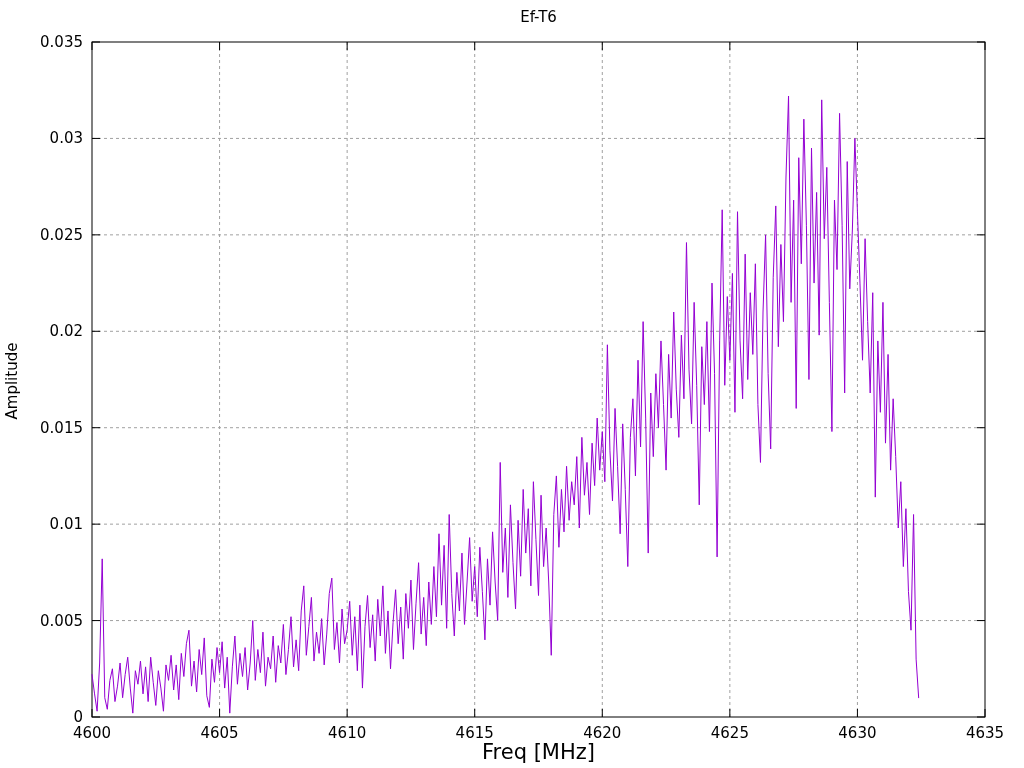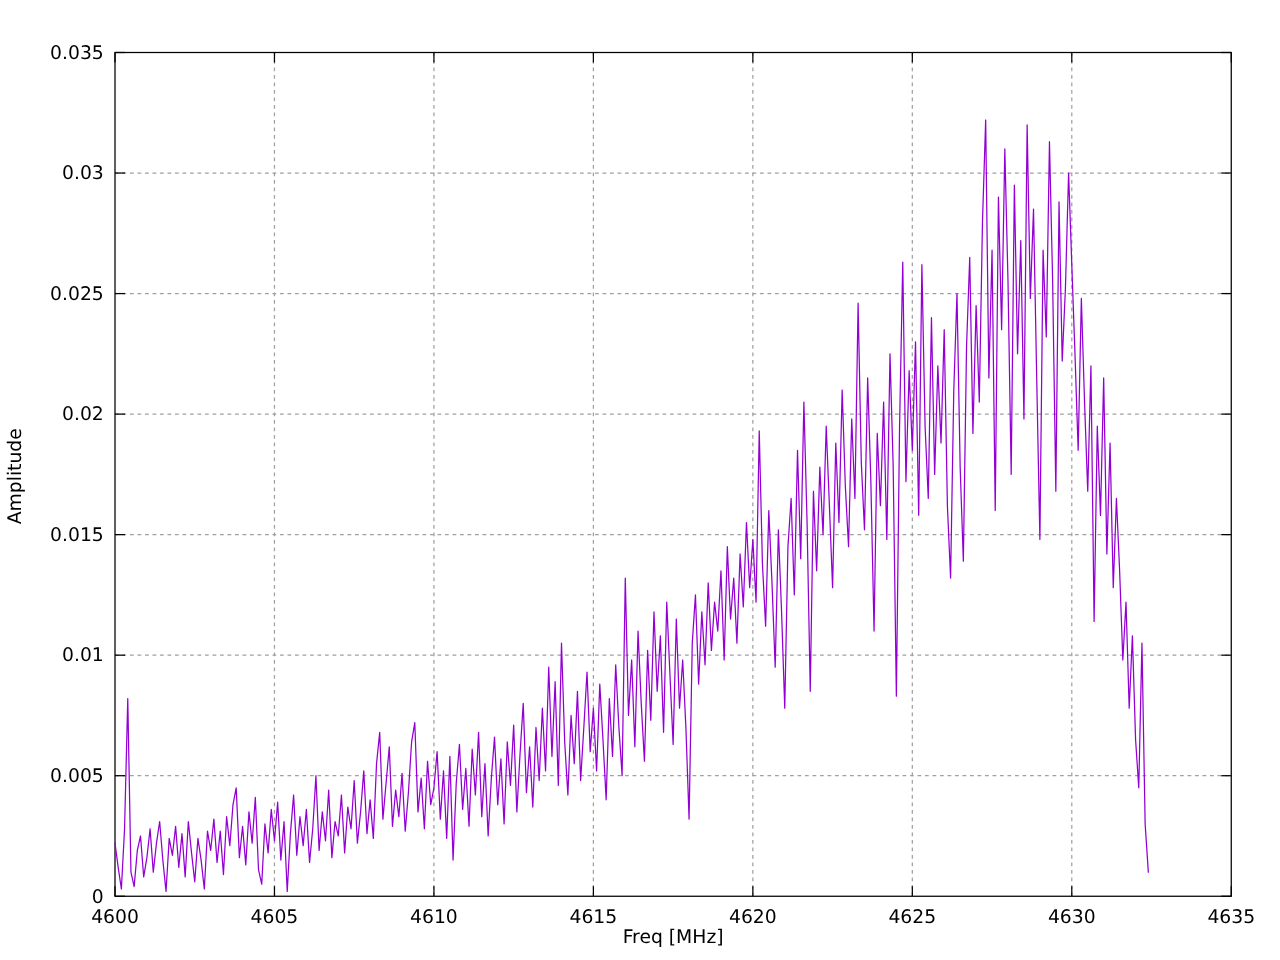--- a/index.html
+++ b/index.html
@@ -1,28 +1,29 @@
 <!DOCTYPE html>
 <html><head>
 <meta charset="utf-8">
 <style>
   html,body{margin:0;padding:0;width:1024px;height:768px;background:#ffffff;overflow:hidden;
     font-family:"DejaVu Sans", sans-serif;color:#000;}
   #page{position:relative;width:1024px;height:768px;}
   .chart-title{position:absolute;left:92px;top:8px;width:893px;text-align:center;
     font-size:15px;}
-  .x-label{position:absolute;left:92px;top:740px;width:893px;text-align:center;font-size:15px;}
+  .x-label{position:absolute;left:92px;top:740px;width:893px;text-align:center;font-size:21px;}
   .y-label{position:absolute;left:-158px;top:372px;width:340px;text-align:center;
     font-size:15px;transform:rotate(-90deg);}
   svg text{font-family:"DejaVu Sans", sans-serif;font-size:15px;fill:#000;}
 </style>
 </head>
 <body>
 
 <div id="page">
+  <div class="chart-title">Ef-T6</div>
   <div class="y-label">Amplitude</div>
   <div class="x-label">Freq [MHz]</div>
 
   <svg id="plot" width="1024" height="768" viewBox="0 0 1024 768" xmlns="http://www.w3.org/2000/svg">
     <g id="grid">
         <line x1="219.57142857142856" y1="42" x2="219.57142857142856" y2="717" stroke="#a0a0a0" stroke-width="1" stroke-dasharray="3,3"></line>
         <line x1="347.1428571428571" y1="42" x2="347.1428571428571" y2="717" stroke="#a0a0a0" stroke-width="1" stroke-dasharray="3,3"></line>
         <line x1="474.71428571428567" y1="42" x2="474.71428571428567" y2="717" stroke="#a0a0a0" stroke-width="1" stroke-dasharray="3,3"></line>
         <line x1="602.2857142857142" y1="42" x2="602.2857142857142" y2="717" stroke="#a0a0a0" stroke-width="1" stroke-dasharray="3,3"></line>
         <line x1="729.8571428571429" y1="42" x2="729.8571428571429" y2="717" stroke="#a0a0a0" stroke-width="1" stroke-dasharray="3,3"></line>

